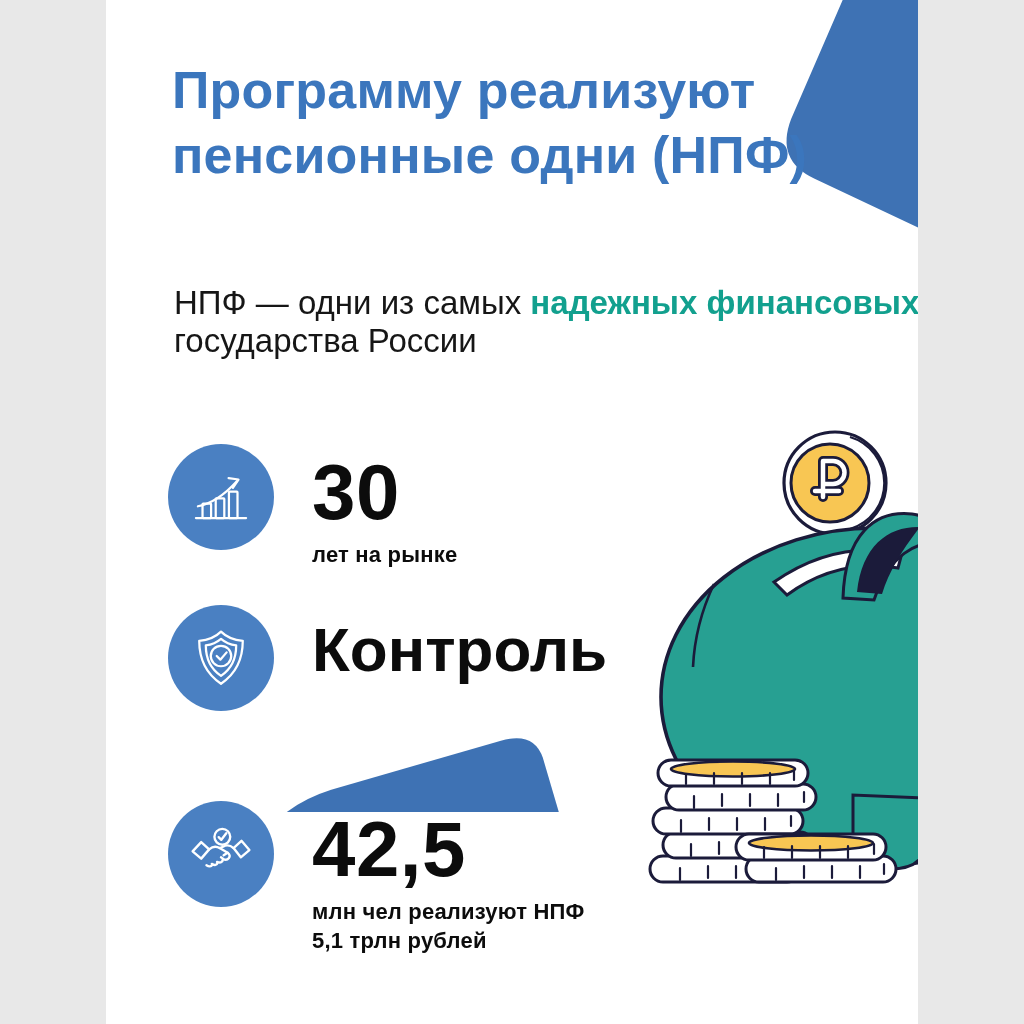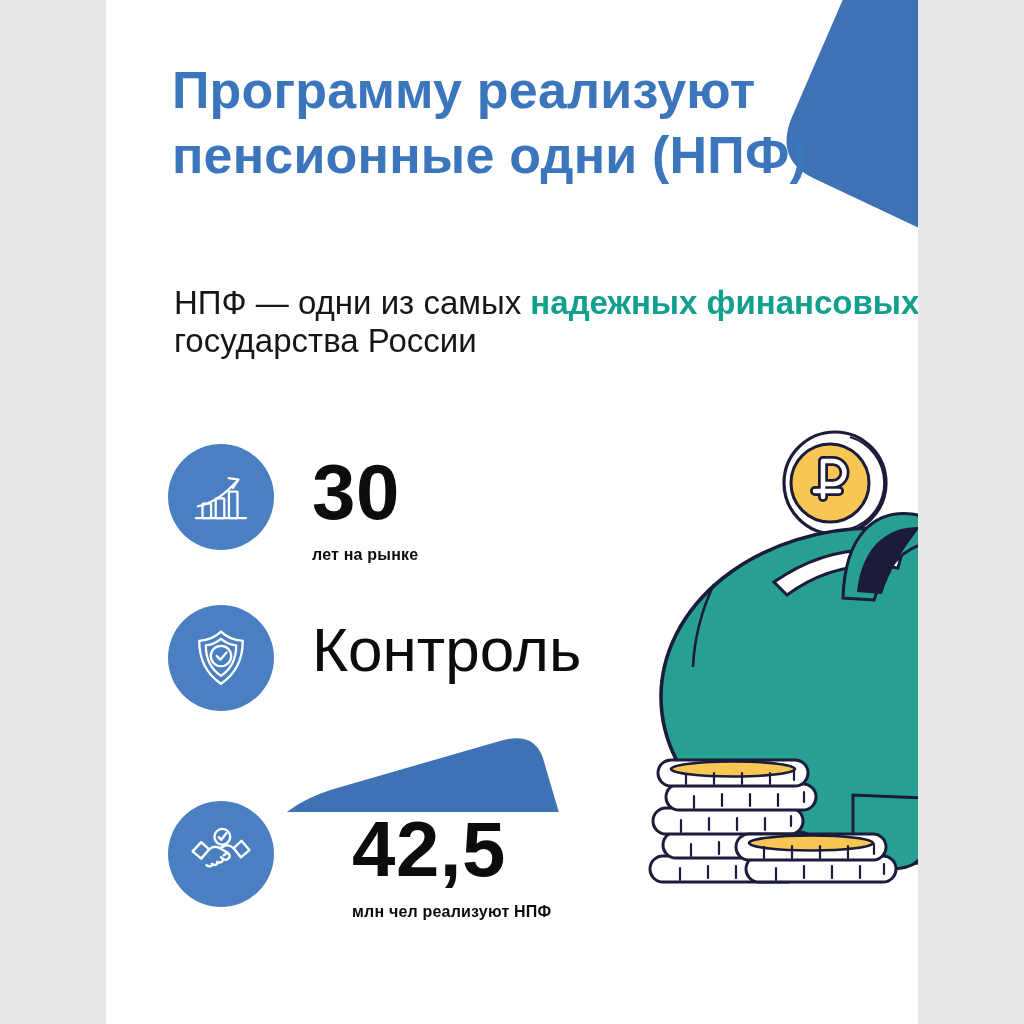--- a/index.html
+++ b/index.html
@@ -29,31 +29,31 @@
 
   .subtitle{
     position:absolute;left:68px;top:284px;width:760px;
     font-size:33px;line-height:38px;color:#161616;
   }
   .subtitle .hl{color:var(--green);font-weight:bold;}
 
   .stat-row{position:absolute;left:62px;display:flex;align-items:flex-start;}
   .row-1{top:444px;}
   .row-2{top:605px;}
-  .row-3{top:801px;gap:40px;}
+  .row-3{top:801px;}
   .stat-circle{
     width:106px;height:106px;border-radius:50%;
     background:var(--icon-blue);flex:0 0 auto;
     display:flex;align-items:center;justify-content:center;
   }
   .stat-circle svg{width:66px;height:66px;display:block;}
   .stat-text{margin-left:38px;}
   .value-lg{font-size:78px;line-height:1;font-weight:bold;letter-spacing:0.5px;margin-top:9px;}
-  .value-md{font-size:62px;line-height:1;font-weight:normal;margin-top:14px;}
-  .caption{font-size:16px;line-height:29px;font-weight:bold;margin-top:9px;letter-spacing:0.2px;}
+  .value-md{font-size:62px;line-height:1;font-weight:bold;margin-top:14px;}
+  .caption{font-size:22px;line-height:29px;font-weight:bold;margin-top:9px;letter-spacing:0.2px;}
 
   .illustration{position:absolute;left:540px;top:408px;width:484px;height:478px;}
 
   .icon-stroke{stroke:#ffffff;fill:none;stroke-linecap:round;stroke-linejoin:round;}
 </style>
 </head>
 <body>
 
 <div class="canvas">
 
@@ -123,20 +123,21 @@
             <path d="M53 58 Q52 65 44 62"></path>
             <path d="M45 63 Q43 69 36 65"></path>
             <path d="M37 66 Q34 71 28 67"></path>
           </g>
         </svg>
       </div>
       <div class="stat-text">
         <div class="value-lg">42,5</div>
         <div class="caption">
           <div>млн чел реализуют НПФ</div>
+          <div>5,1 трлн рублей</div>
         </div>
       </div>
     </div>
 
     <svg class="illustration" viewBox="540 408 484 478" aria-label="green piggy bank with falling ruble coin and coin stacks">
 
       <g>
         <circle cx="729" cy="483" r="51" fill="#ffffff" stroke="#1b1b3a" stroke-width="3.2"></circle>
         <path d="M 744 437 A 48 48 0 0 1 744 529" fill="none" stroke="#1b1b3a" stroke-width="2.2"></path>
         <circle cx="724" cy="483" r="39" fill="#f8c653" stroke="#1b1b3a" stroke-width="3"></circle>

